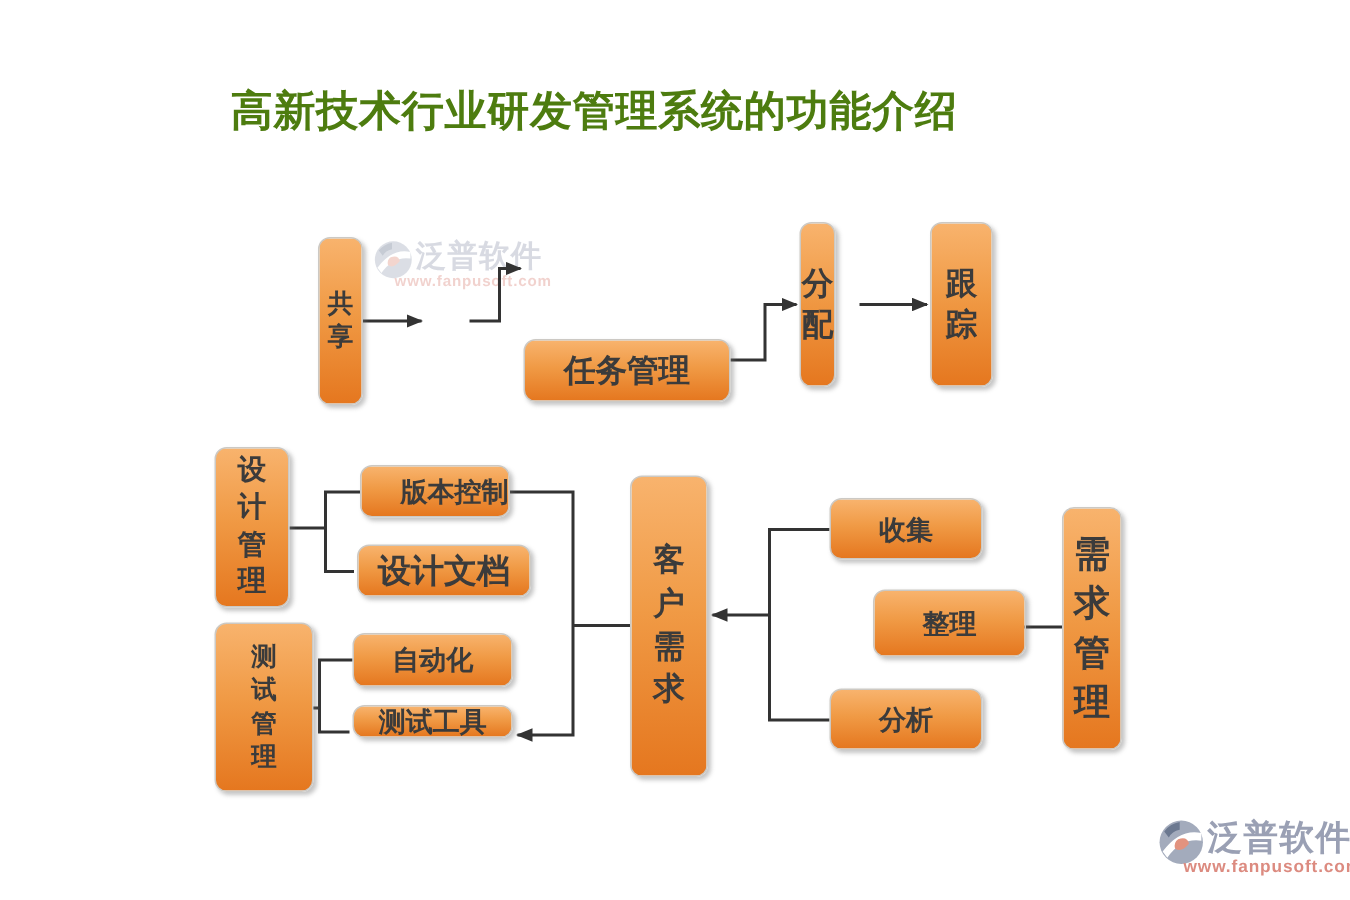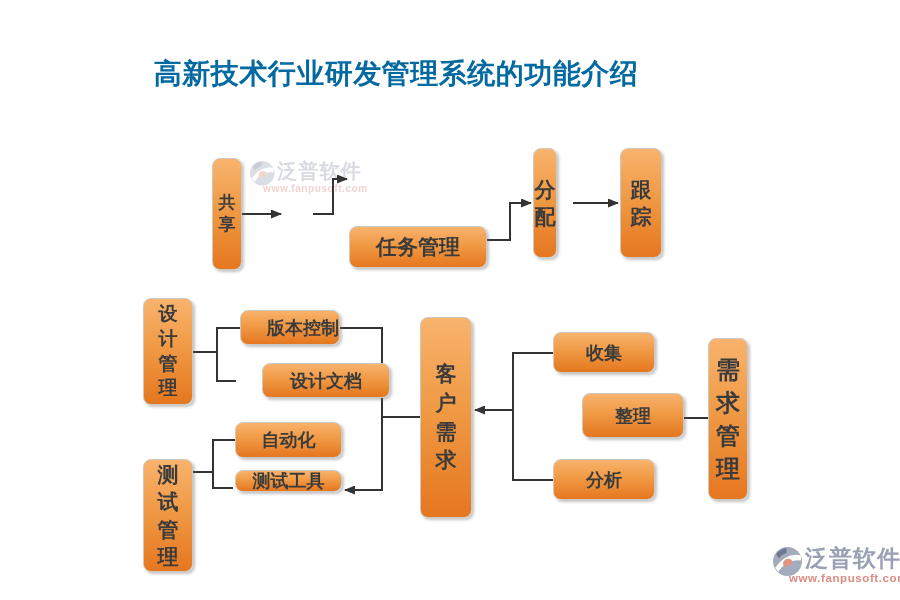--- a/index.html
+++ b/index.html
@@ -2,21 +2,21 @@
 <html><head>
 <meta charset="utf-8">
 <style>
   html,body{margin:0;padding:0;background:#fff;}
   #canvas{
     position:relative;width:900px;height:600px;background:#ffffff;overflow:hidden;
     font-family:"Liberation Sans","DejaVu Sans",sans-serif;
   }
   .title{
     position:absolute;left:153px;top:55px;width:486px;
-    font-size:28px;font-weight:bold;color:#0369a1;
+    font-size:28px;font-weight:bold;color:#4d7c0f;
     text-align:center;letter-spacing:.5px;white-space:nowrap;
   }
   .node{
     position:absolute;box-sizing:border-box;z-index:2;
     background:linear-gradient(180deg,#f8b36d 0%,#f09а45 45%,#e5771f 100%);
     background:linear-gradient(180deg,#f8b36d 0%,#f09a45 45%,#e5771f 100%);
     border:1px solid #ccc9c4;border-radius:8px;
     box-shadow:2px 2px 3px rgba(110,110,110,.4);
     display:flex;align-items:center;justify-content:center;
     color:#3b3b3b;font-weight:bold;
@@ -66,37 +66,37 @@
     </div>
   <div class="node vbox" style="left:533px;top:148px;width:24px;height:110px;font-size:21px;">
       <span class="stack">分配</span>
     </div>
   <div class="node vbox" style="left:620px;top:148px;width:42px;height:110px;font-size:21px;">
       <span class="stack">跟踪</span>
     </div>
   <div class="node vbox" style="left:143px;top:298px;width:50px;height:107px;font-size:19px;">
       <span class="stack">设计管理</span>
     </div>
-  <div class="node vbox" style="left:143px;top:415px;width:50px;height:113px;font-size:21px;margin-top:44px;">
+  <div class="node vbox" style="left:143px;top:415px;width:66px;height:113px;font-size:17px;">
       <span class="stack">测试管理</span>
     </div>
   <div class="node vbox tall" style="left:420px;top:317px;width:52px;height:201px;font-size:21px;">
       <span class="stack">客户需求</span>
     </div>
   <div class="node vbox tall" style="left:708px;top:338px;width:40px;height:162px;font-size:24px;">
       <span class="stack">需求管理</span>
     </div>
 
   <div class="node hbox" style="left:349px;top:226px;width:138px;height:42px;font-size:21px;">
       <span>任务管理</span>
     </div>
   <div class="node hbox" style="left:240px;top:310px;width:100px;height:35px;font-size:18px;justify-content:flex-end;">
       <span>版本控制</span>
     </div>
-  <div class="node hbox" style="left:238px;top:363px;width:128px;height:35px;font-size:18px;margin-left:24px;">
+  <div class="node hbox" style="left:238px;top:363px;width:116px;height:35px;font-size:22px;">
       <span>设计文档</span>
     </div>
   <div class="node hbox" style="left:235px;top:422px;width:107px;height:36px;font-size:18px;">
       <span>自动化</span>
     </div>
   <div class="node hbox" style="left:235px;top:470px;width:107px;height:22px;font-size:18px;">
       <span>测试工具</span>
     </div>
   <div class="node hbox" style="left:553px;top:332px;width:102px;height:41px;font-size:18px;">
       <span>收集</span>

